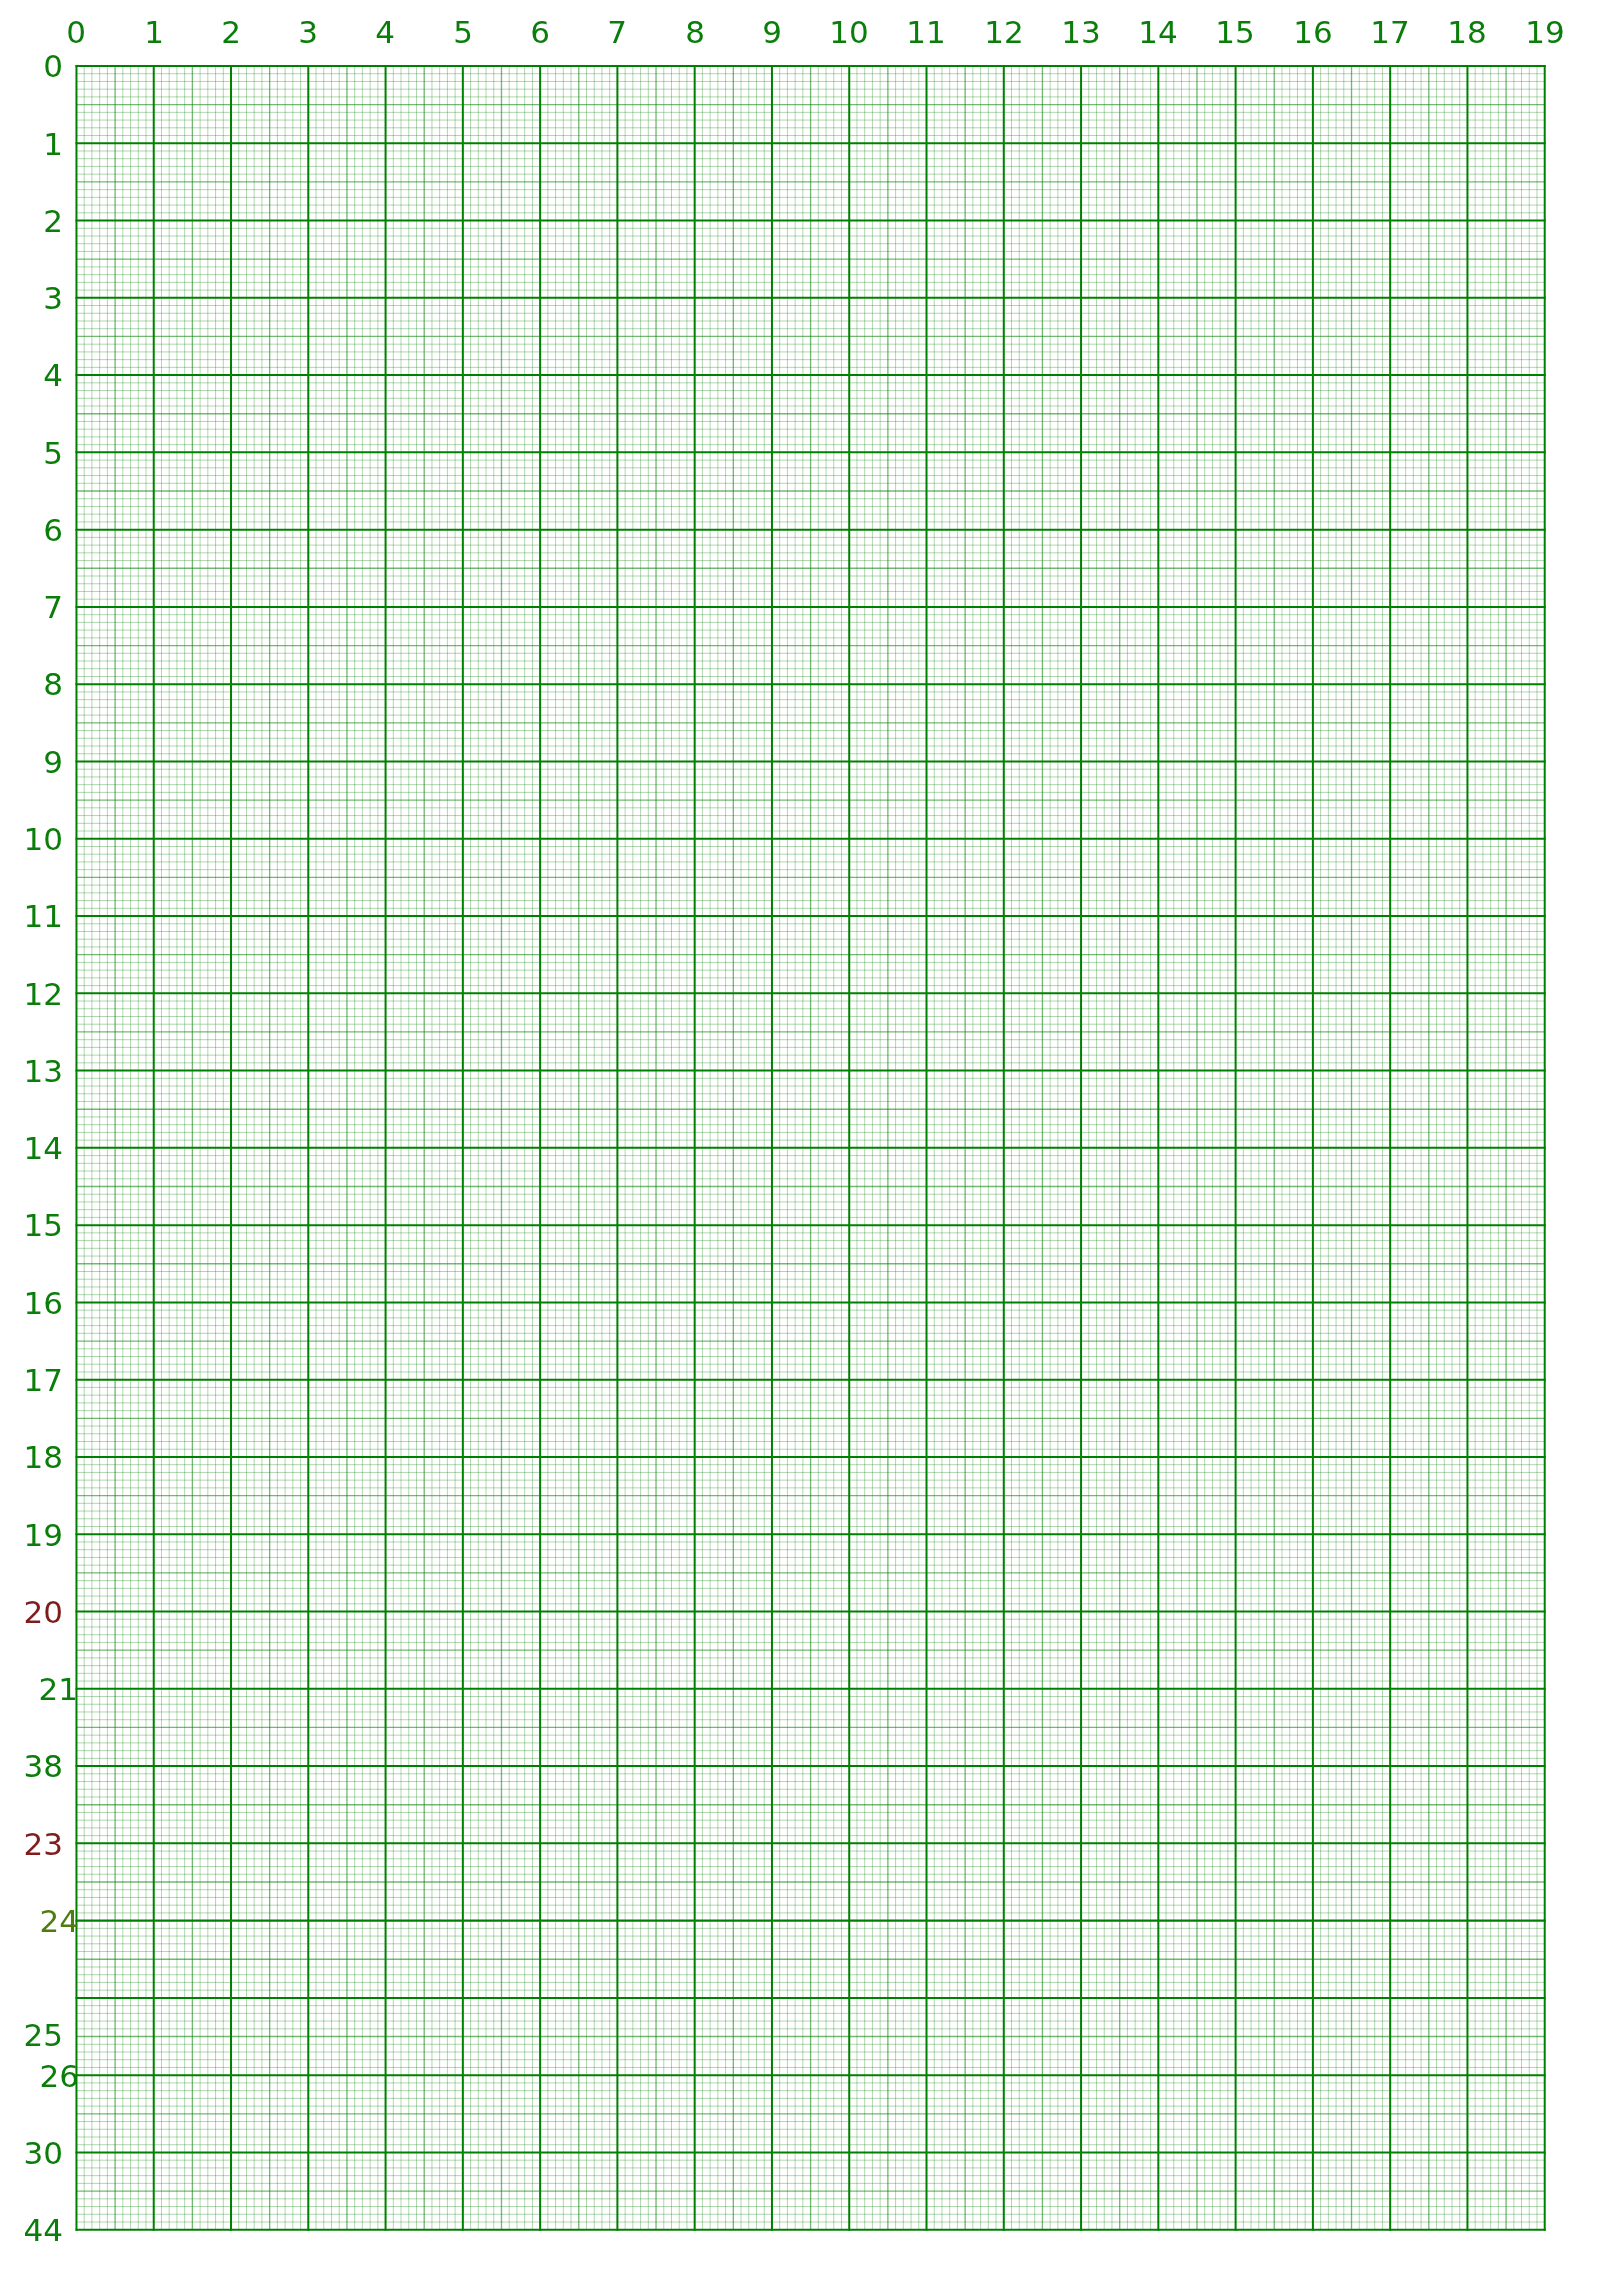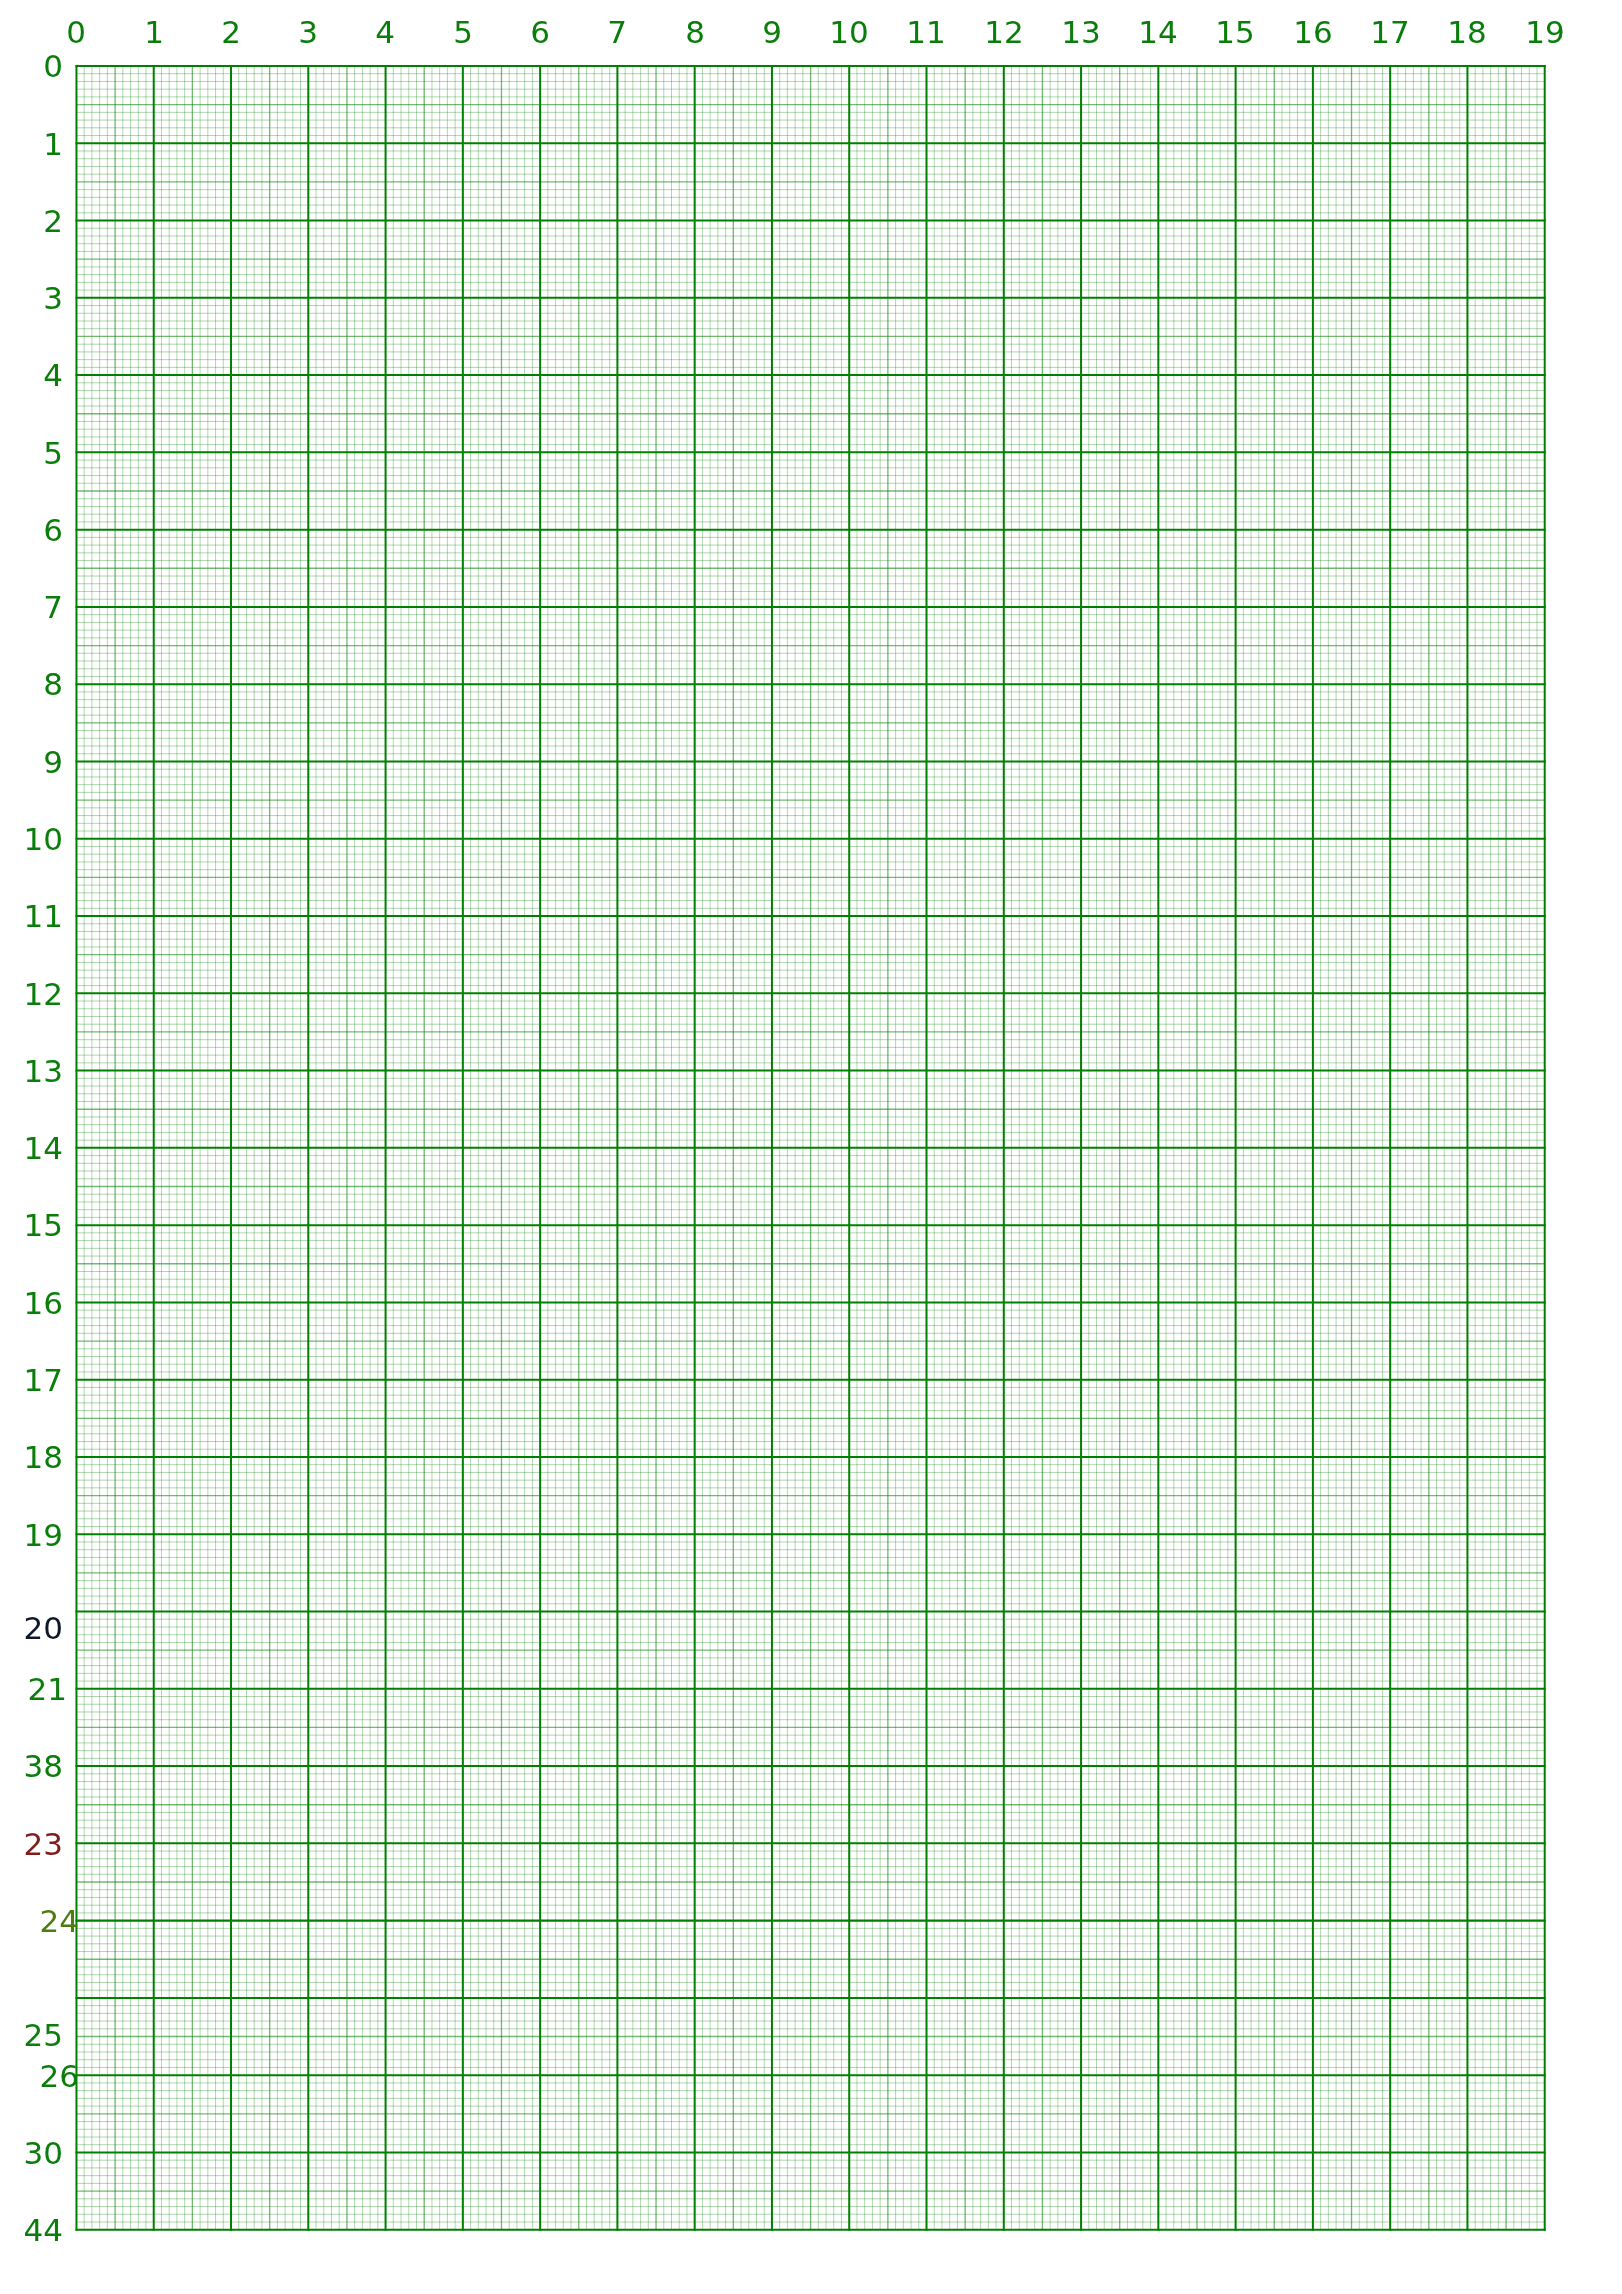--- a/index.html
+++ b/index.html
@@ -541,22 +541,22 @@
       <div class="axis-label y-label" style="left: 0px; top: 822px; color: rgb(10, 125, 10);">10</div>
       <div class="axis-label y-label" style="left: 0px; top: 899px; color: rgb(10, 125, 10);">11</div>
       <div class="axis-label y-label" style="left: 0px; top: 977px; color: rgb(10, 125, 10);">12</div>
       <div class="axis-label y-label" style="left: 0px; top: 1054px; color: rgb(10, 125, 10);">13</div>
       <div class="axis-label y-label" style="left: 0px; top: 1131px; color: rgb(10, 125, 10);">14</div>
       <div class="axis-label y-label" style="left: 0px; top: 1208px; color: rgb(10, 125, 10);">15</div>
       <div class="axis-label y-label" style="left: 0px; top: 1286px; color: rgb(10, 125, 10);">16</div>
       <div class="axis-label y-label" style="left: 0px; top: 1363px; color: rgb(10, 125, 10);">17</div>
       <div class="axis-label y-label" style="left: 0px; top: 1440px; color: rgb(10, 125, 10);">18</div>
       <div class="axis-label y-label" style="left: 0px; top: 1518px; color: rgb(10, 125, 10);">19</div>
-      <div class="axis-label y-label" style="left: 0px; top: 1595px; color: #0f172a; margin-top: 16px;">20</div>
-      <div class="axis-label y-label" style="left: 4px; top: 1672px; color: rgb(10, 125, 10); text-align: right;">21</div>
+      <div class="axis-label y-label" style="left: 0px; top: 1595px; color: #7f1d1d;">20</div>
+      <div class="axis-label y-label" style="left: 15px; top: 1672px; color: rgb(10, 125, 10); text-align: right;">21</div>
       <div class="axis-label y-label" style="left: 0px; top: 1749px; color: rgb(10, 125, 10);">38</div>
       <div class="axis-label y-label" style="left: 0px; top: 1827px; color: #7f1d1d;">23</div>
       <div class="axis-label y-label" style="left: 16px; top: 1904px; color: #4d7c0f;">24</div>
       <div class="axis-label y-label" style="left: 0px; top: 1981px; color: rgb(10, 125, 10); margin-top: 37px;">25</div>
       <div class="axis-label y-label" style="left: 16px; top: 2059px; color: rgb(10, 125, 10);">26</div>
       <div class="axis-label y-label" style="left: 0px; top: 2136px; color: rgb(10, 125, 10);">30</div>
       <div class="axis-label y-label" style="left: 0px; top: 2213px; color: rgb(10, 125, 10);">44</div>
     </div>
 </div>
 

